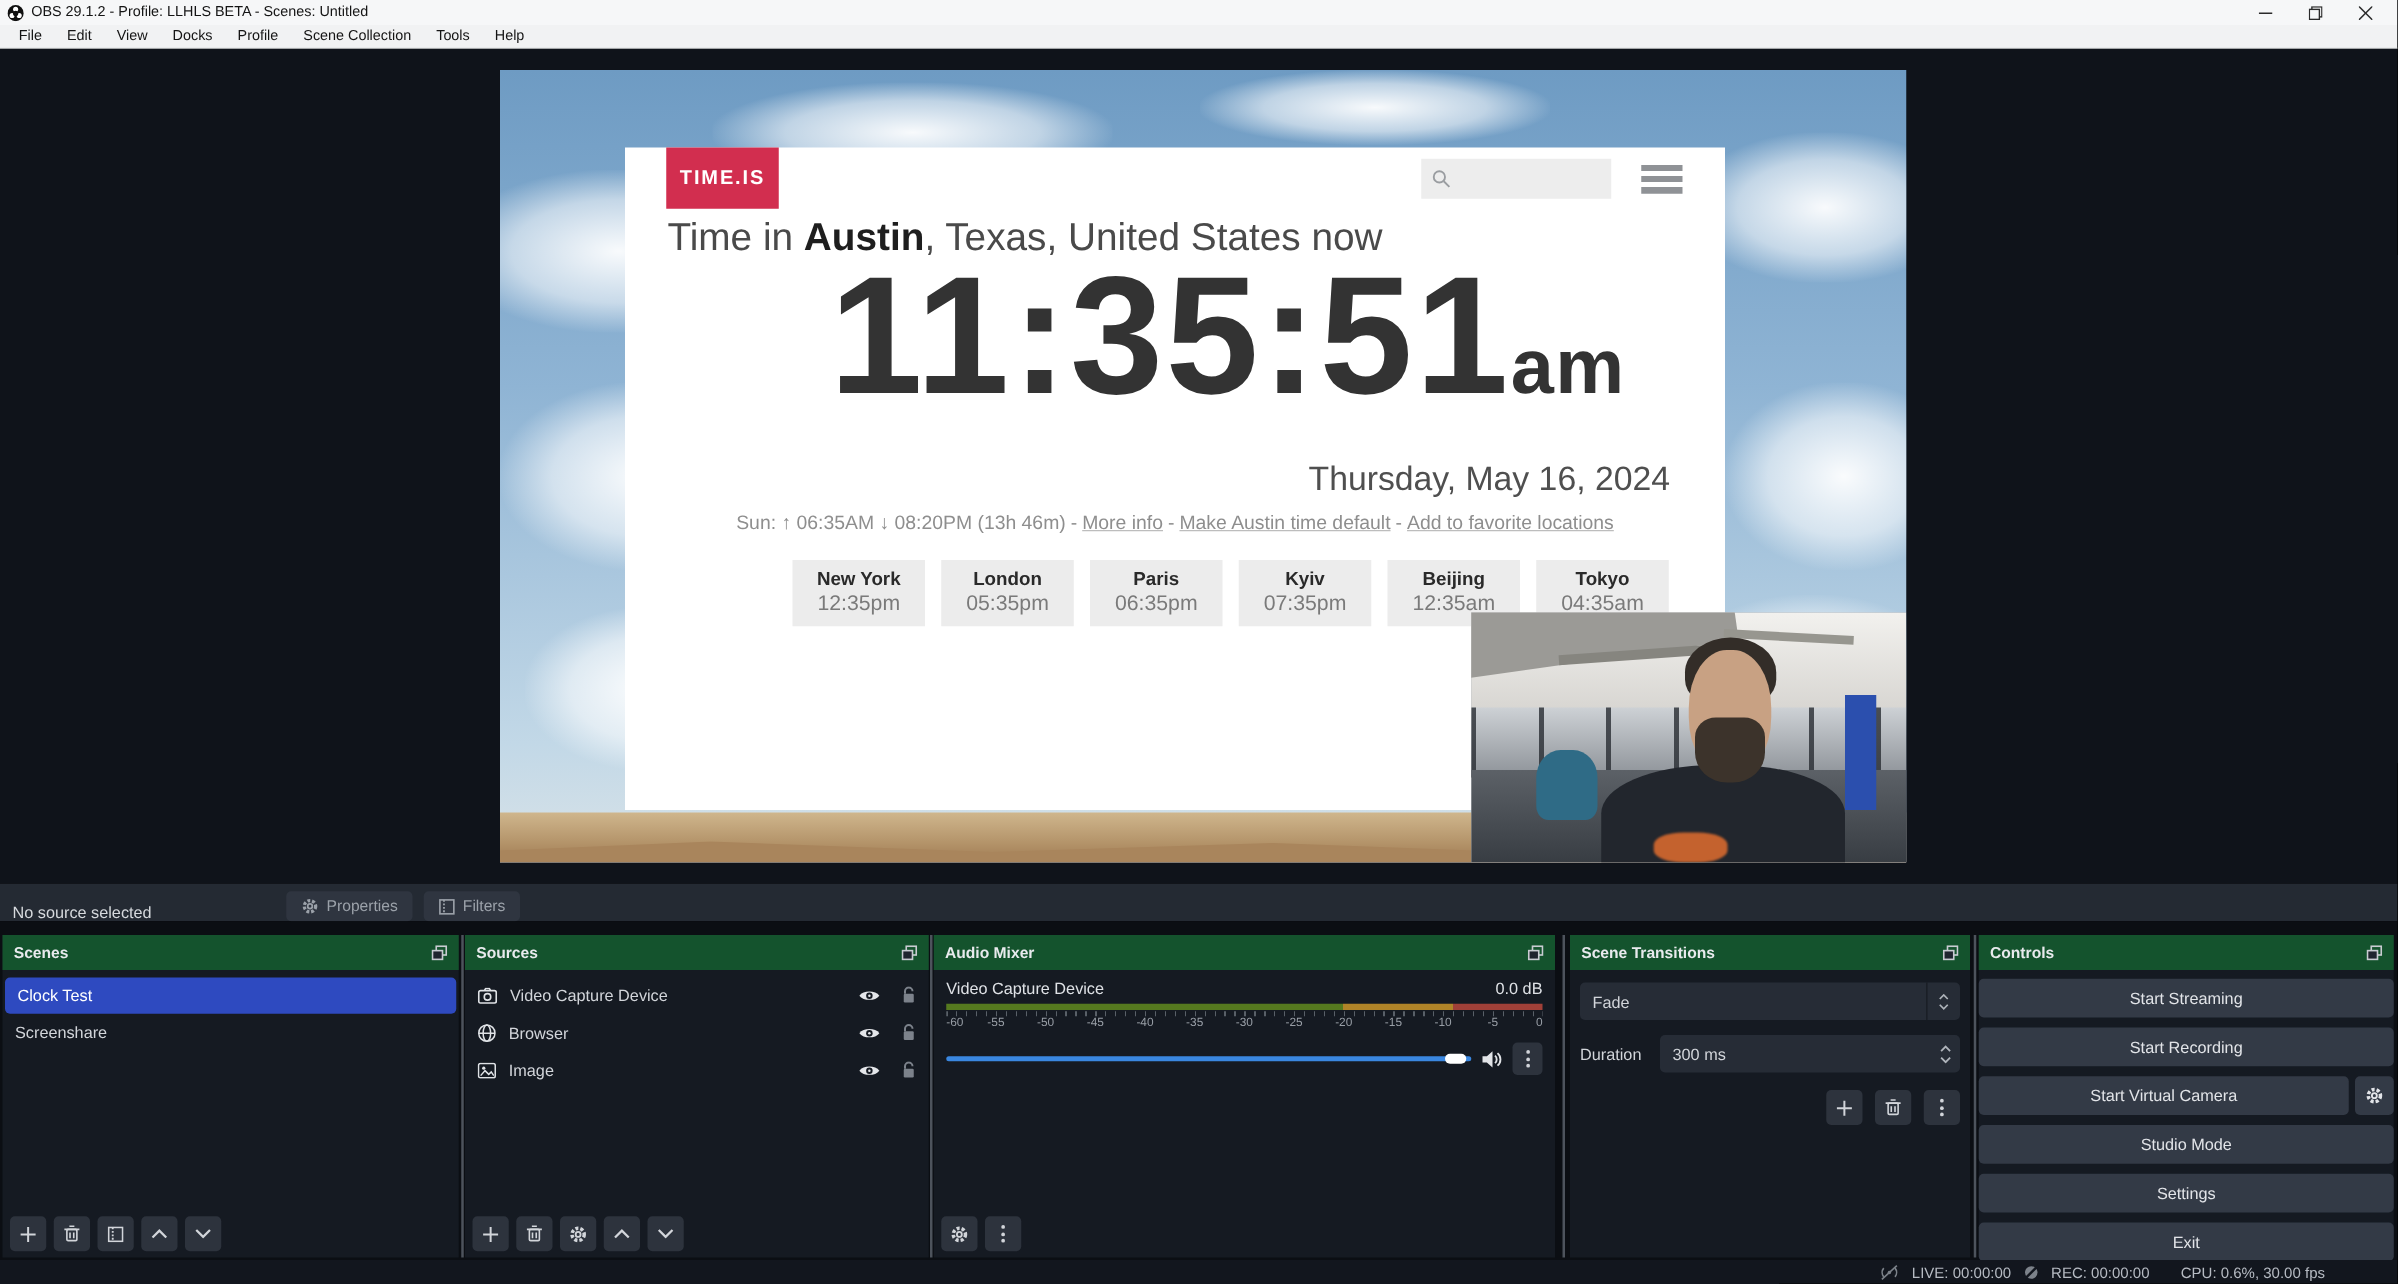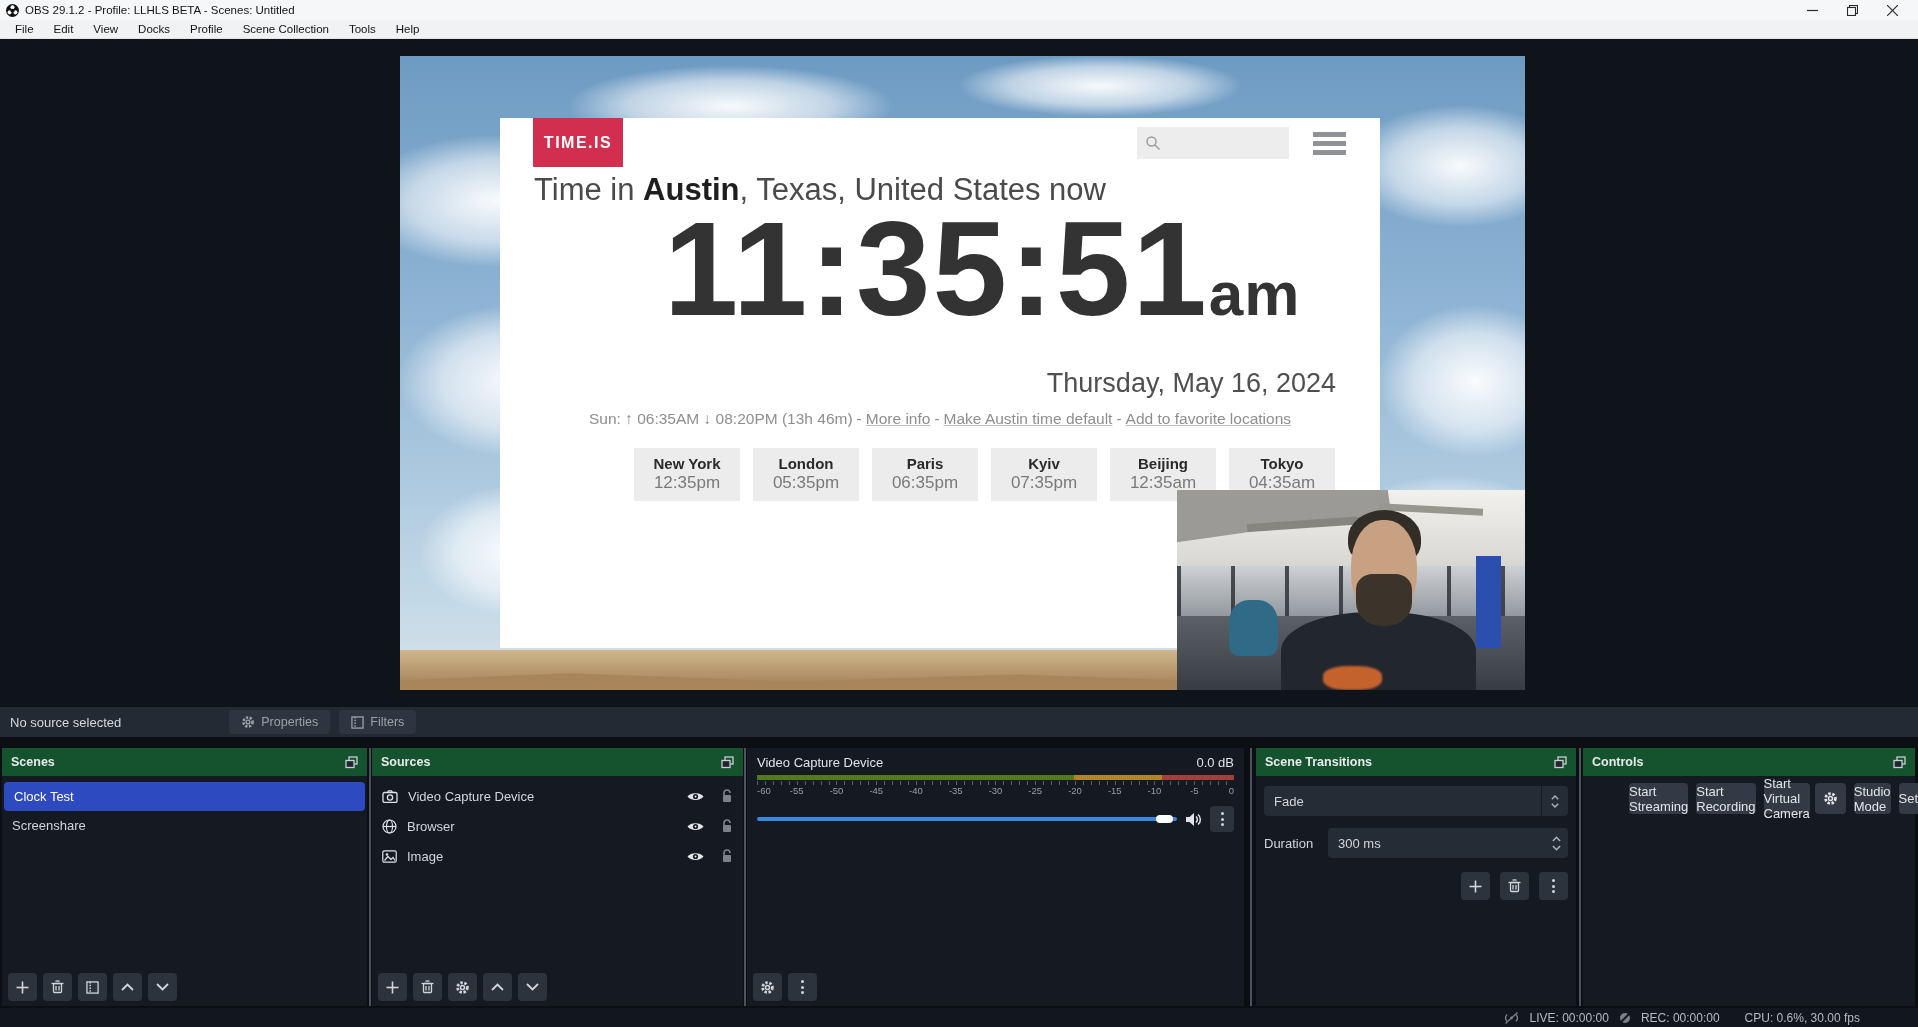--- a/index.html
+++ b/index.html
@@ -66,21 +66,21 @@
   .wc-chair{position:absolute;left:15%;top:55%;width:14%;height:28%;background:#2f6b86;border-radius:40% 40% 20% 20%;}
   .wc-banner{position:absolute;left:86%;top:33%;width:7%;height:46%;background:#2b4fae;}
   .wc-body{position:absolute;left:30%;top:61%;width:56%;height:42%;background:#22262d;border-radius:46% 46% 0 0;}
   .wc-hair{position:absolute;left:49%;top:10%;width:21%;height:28%;background:#332d28;border-radius:50% 50% 40% 40%;}
   .wc-head{position:absolute;left:50%;top:15%;width:19%;height:50%;background:#c8a183;border-radius:46%;}
   .wc-beard{position:absolute;left:51.5%;top:42%;width:16%;height:26%;background:#3c332b;border-radius:30% 30% 46% 46%;}
   .wc-orange{position:absolute;left:42%;top:88%;width:17%;height:12%;background:#c4622e;border-radius:40%;filter:blur(1px);}
 
   
   .src-toolbar{position:absolute;top:707px;left:0;right:0;height:30px;background:#242a33;
-               display:flex;align-items:center;box-sizing:border-box;}
+               display:flex;align-items:flex-end;box-sizing:border-box;}
   .src-status{font-size:13px;color:#d6d9dd;margin-left:10px;}
   .tb-btn{height:24px;background:#2f3540;border-radius:4px;display:flex;align-items:center;gap:6px;
           padding:0 12px;color:#9ba1a9;font-size:12.5px;}
   .tb-props{margin-left:108px;}
   .tb-filters{margin-left:9px;}
 
   
   .docks{position:absolute;top:737px;left:0;right:0;height:271px;background:#0b0e13;}
   .splitter{position:absolute;top:11px;height:258px;width:2px;background:#4d535c;}
   .dock{position:absolute;top:11px;height:258px;background:#151a22;box-sizing:border-box;}
@@ -117,21 +117,21 @@
   .combo-spin{width:26px;height:100%;border-left:1px solid #171b22;display:flex;flex-direction:column;
               align-items:center;justify-content:center;gap:3px;}
   .dur-row{margin:12px 8px 0;display:flex;align-items:center;}
   .dur-label{font-size:13px;color:#d2d5da;width:64px;}
   .spinbox{flex:1;height:30px;background:#262c36;border-radius:4px;display:flex;align-items:center;
            font-size:13px;color:#d2d5da;position:relative;}
   .spin-val{padding-left:10px;}
   .spin-arrows{position:absolute;right:7px;top:0;bottom:0;display:flex;flex-direction:column;justify-content:center;gap:3px;}
   .trans-btns{margin:14px 8px 0;display:flex;justify-content:flex-end;gap:10px;}
 
-  .ctrl-body{padding:7px 0;display:flex;flex-direction:row;gap:8px;margin-left:46px;}
+  .ctrl-body{padding:7px 0;display:flex;flex-direction:column;gap:8px;}
   .ctrl-btn{height:31px;background:#333a46;border-radius:4px;display:flex;align-items:center;justify-content:center;
             font-size:13px;color:#e2e4e8;}
   .vc-row{display:flex;gap:5px;}
   .vc-row .ctrl-btn{flex:1;}
   .vc-gear{width:31px;height:31px;flex:none !important;}
 
   
   .statusbar{position:absolute;top:1008px;left:0;right:0;height:19px;background:#12161e;display:flex;
              align-items:center;justify-content:flex-end;gap:9px;padding-right:58px;font-size:12px;
              color:#b6bbc3;box-sizing:border-box;}
@@ -428,20 +428,27 @@
       </div>
       <div class="icon-btn">
         <svg width="13" height="8" viewBox="0 0 13 8" fill="none" stroke="#d2d5da" stroke-width="1.8">
             <polyline points="1,1 6.5,6.5 12,1"></polyline>
           </svg>
       </div>
     </div>
   </div>
 
   <div class="dock" style="left:747px;width:497px;">
+    <div class="dock-h">
+        <span>Audio Mixer</span>
+      <svg width="13" height="13" viewBox="0 0 13 13" fill="none" stroke="#c9ccd2" stroke-width="1.3">
+        <rect x="4" y="1" width="8" height="7"></rect>
+          <rect x="1" y="4.5" width="8" height="7" fill="#20252f"></rect>
+      </svg>
+    </div>
     <div class="mix-row1">
       <span>Video Capture Device</span>
       <span>0.0 dB</span>
     </div>
     <div class="meter"></div>
     <div class="tickmarks"></div>
     <div class="ticklabels">
       <span class="tick-lab tick-first" style="left:0%">-60</span>
       <span class="tick-lab" style="left:8.333%">-55</span>
       <span class="tick-lab" style="left:16.667%">-50</span>

